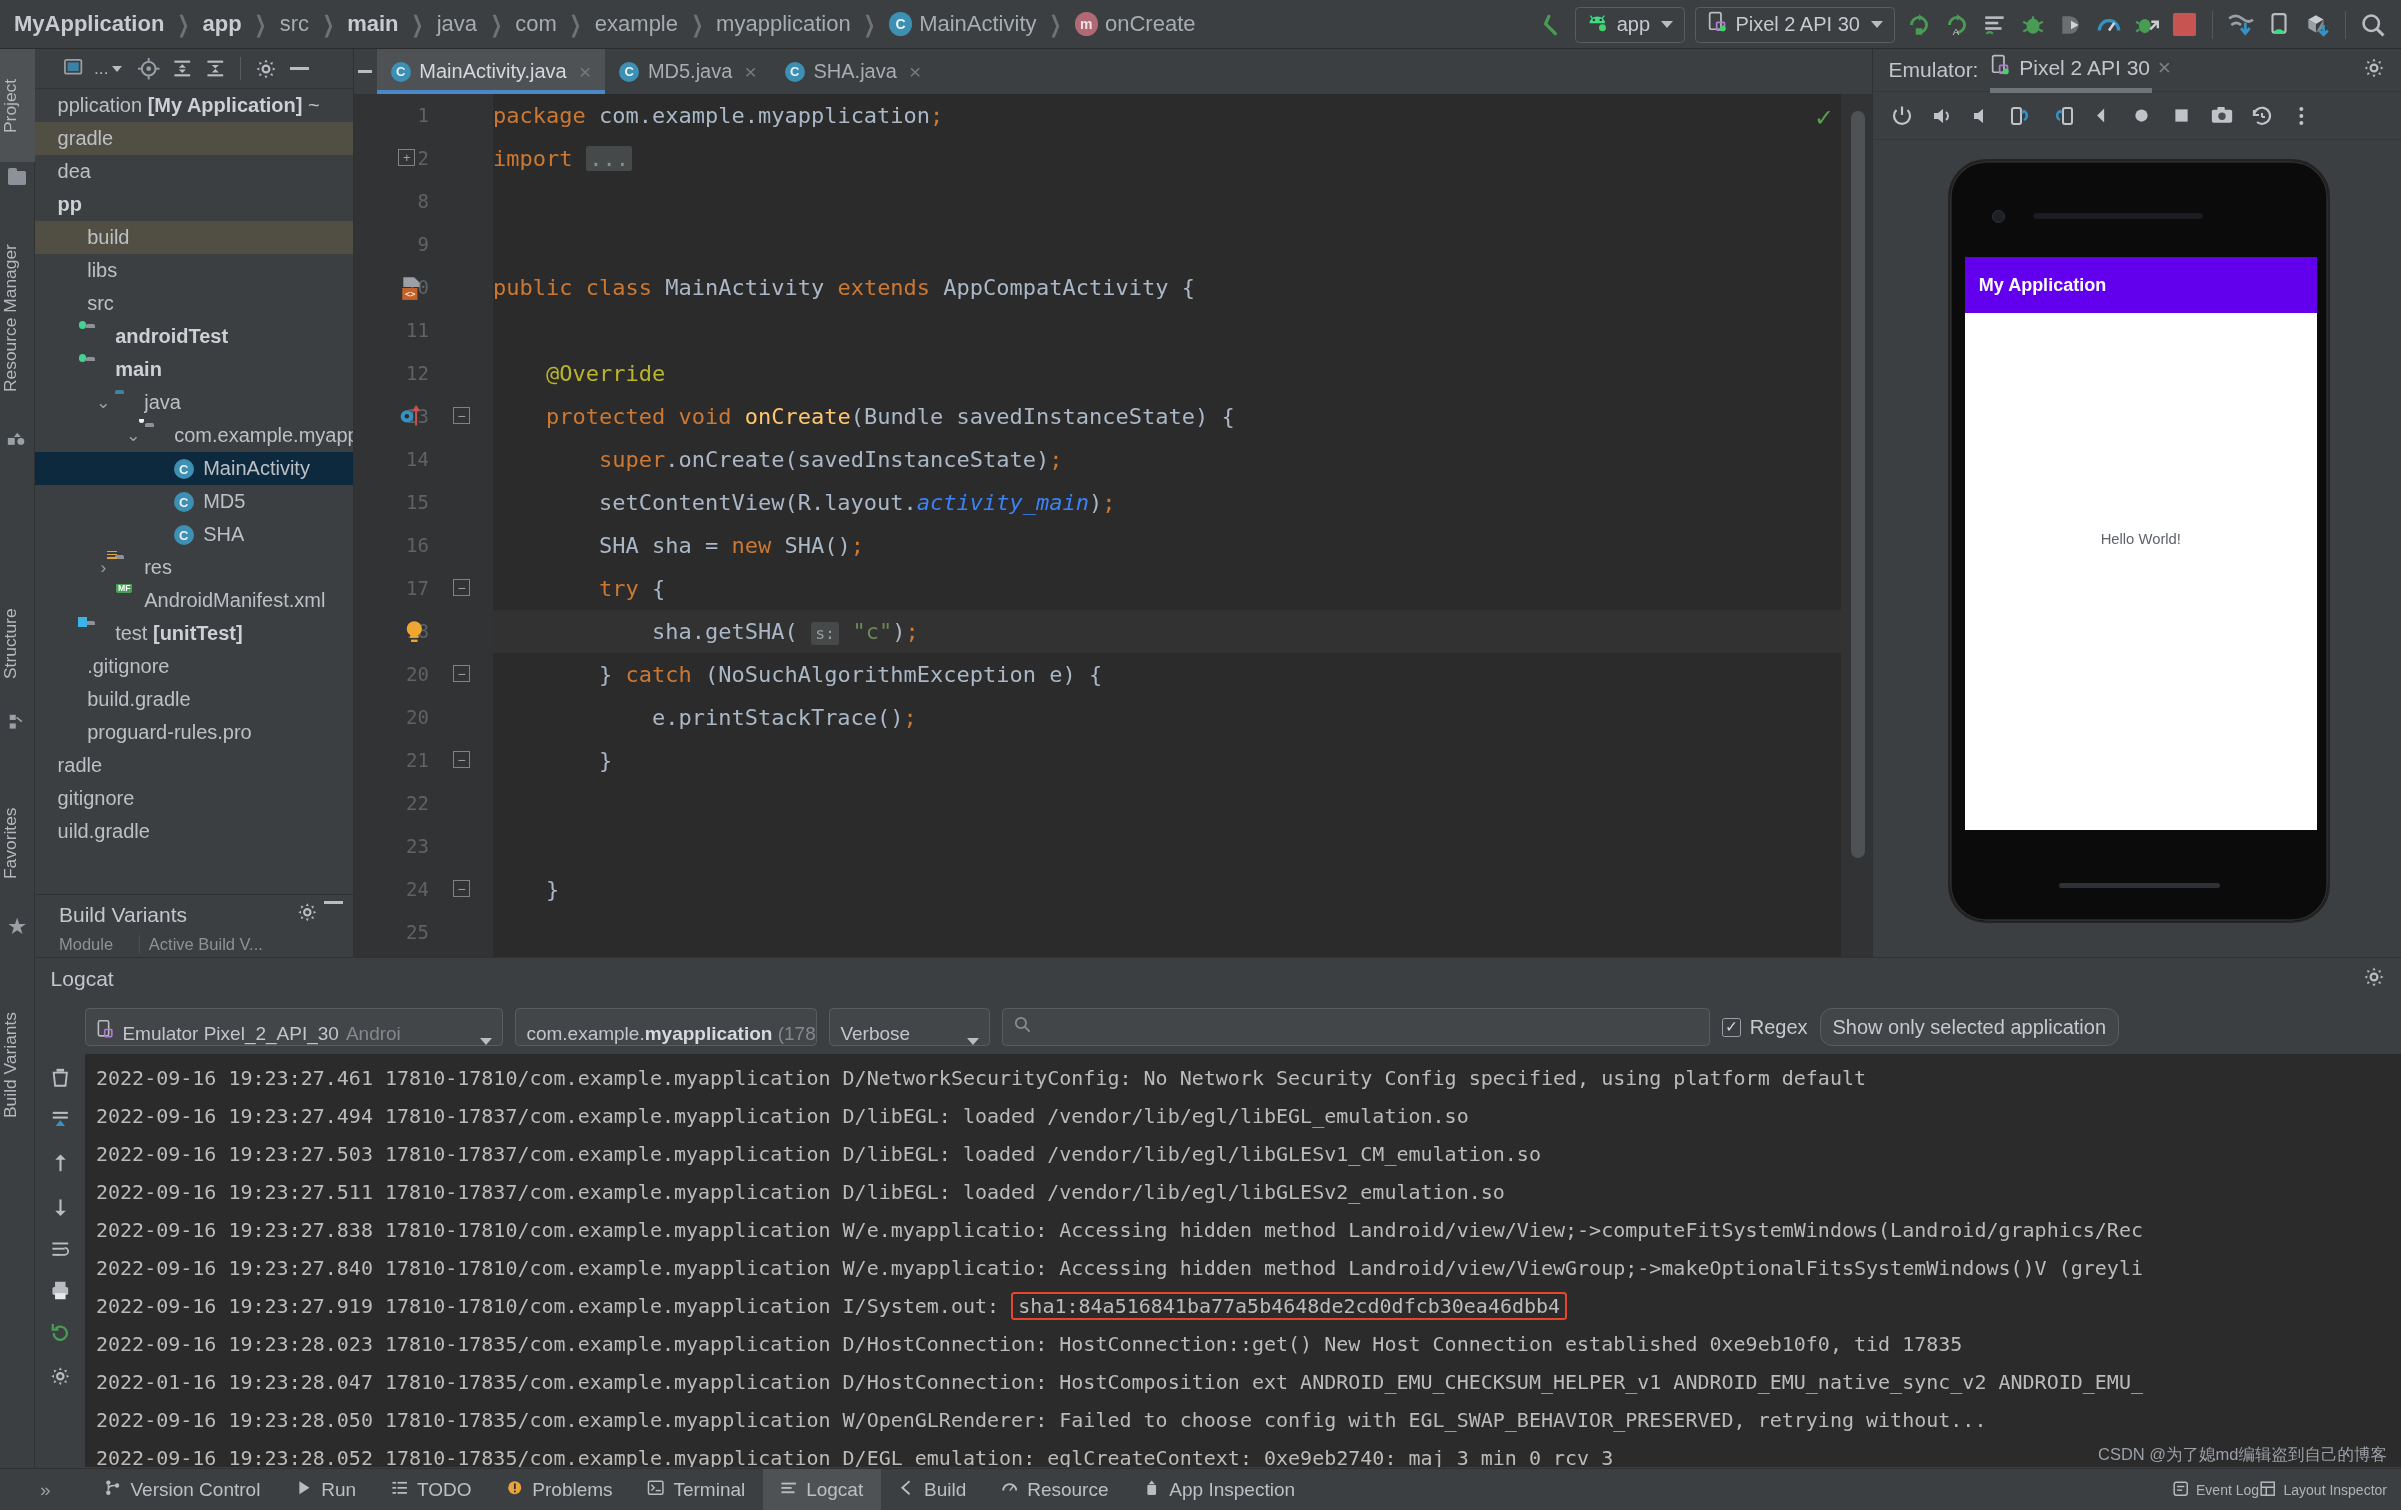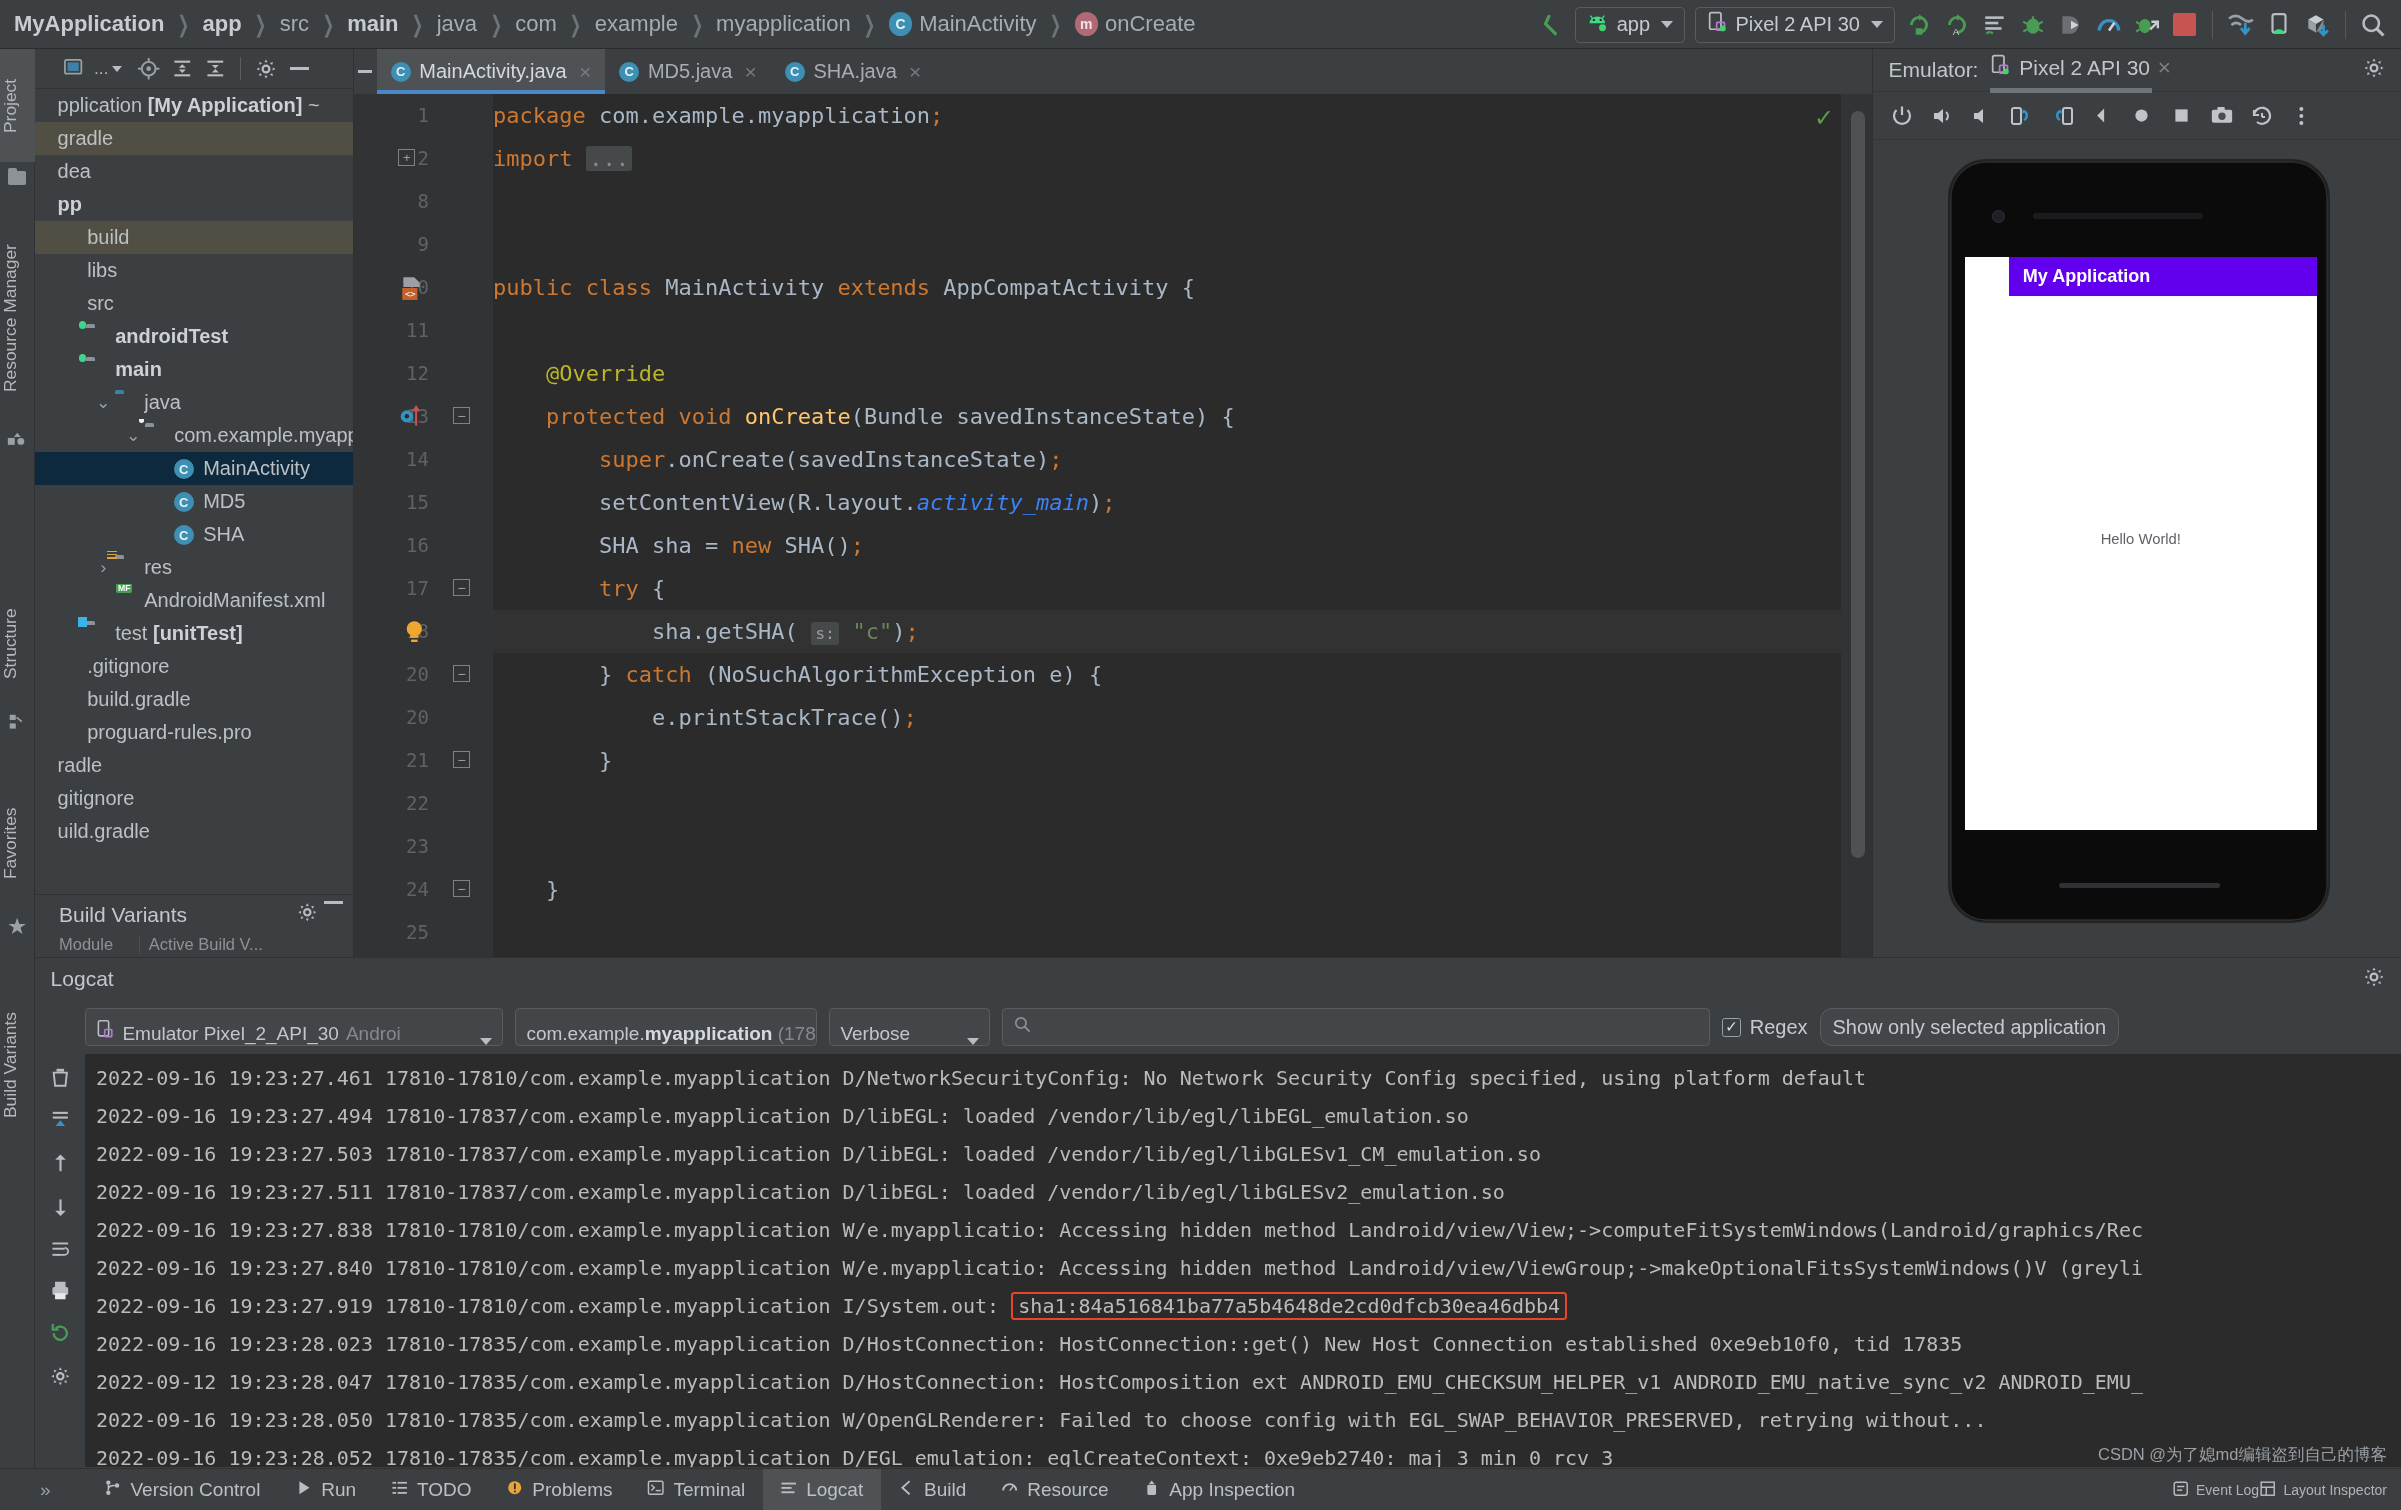--- a/index.html
+++ b/index.html
@@ -172,21 +172,21 @@
   .emutab:after { content:""; position:absolute; left:0; right:19px; bottom:-7px; height:4.3px; background:#6f7478;}
   .emuctrl { height: 49px; display:flex; align-items:center; gap: 0px; padding-left: 8.7px; border-top:0.9px solid #35383a; border-bottom:0.9px solid #35383a;}
   .ectl { width: 40px; height: 40px; display:flex; align-items:center; justify-content:center;}
   .devicearea { position: relative; height: 807px; background: #3c3f41; }
   .phone {
     position: absolute; left: 75px; top: 19px; width: 382px; height: 764px;
     background: #0b0b0b; border-radius: 38px; border: 2.6px solid #232323;
     box-shadow: inset 0 0 0 1.7px #2d2d2d;
   }
   .phscreen { position: absolute; left: 14.8px; top: 96px; width: 352px; height: 573px; background: #ffffff; }
-  .phappbar { height: 39px; background: #6200ee; display:flex; align-items:center; padding-left: 14px; color:#fff; font-weight:bold; font-size: 18px; margin-left: 44px;}
+  .phappbar { height: 56px; background: #6200ee; display:flex; align-items:center; padding-left: 14px; color:#fff; font-weight:bold; font-size: 18px;}
   .phhello { position: absolute; left: 0; right: 0; top: 274px; text-align:center; font-size: 14.8px; color: #5f6368; }
   .phcam { position: absolute; left: 42px; top: 49px; width: 13px; height: 13px; border-radius: 50%; background: #1d2024; border:1.7px solid #303338;}
   .phspk { position: absolute; left: 83px; top: 52px; width: 170px; height: 6px; border-radius: 3.5px; background: #1a1c1f;}
   .phnav { position: absolute; left: 109px; bottom: 33px; width: 161px; height: 5.2px; border-radius: 2.6px; background: #2e3135;}
 
   
   .logpanel {
     position: absolute; left: 35px; top: 957px; width: 2367px; height: 510px;
     background: #3c3f41; border-top: 0.9px solid #2f3133;
   }
@@ -925,21 +925,21 @@
       </div>
       <div id="loglines">
           <div class="logline">2022-09-16 19:23:27.461 17810-17810/com.example.myapplication D/NetworkSecurityConfig: No Network Security Config specified, using platform default</div>
           <div class="logline">2022-09-16 19:23:27.494 17810-17837/com.example.myapplication D/libEGL: loaded /vendor/lib/egl/libEGL_emulation.so</div>
           <div class="logline">2022-09-16 19:23:27.503 17810-17837/com.example.myapplication D/libEGL: loaded /vendor/lib/egl/libGLESv1_CM_emulation.so</div>
           <div class="logline">2022-09-16 19:23:27.511 17810-17837/com.example.myapplication D/libEGL: loaded /vendor/lib/egl/libGLESv2_emulation.so</div>
           <div class="logline">2022-09-16 19:23:27.838 17810-17810/com.example.myapplication W/e.myapplicatio: Accessing hidden method Landroid/view/View;-&gt;computeFitSystemWindows(Landroid/graphics/Rec</div>
           <div class="logline">2022-09-16 19:23:27.840 17810-17810/com.example.myapplication W/e.myapplicatio: Accessing hidden method Landroid/view/ViewGroup;-&gt;makeOptionalFitsSystemWindows()V (greyli</div>
           <div class="logline"><span>2022-09-16 19:23:27.919 17810-17810/com.example.myapplication I/System.out: </span><span class="hlbox" style="border-color:#e8462c">sha1:84a516841ba77a5b4648de2cd0dfcb30ea46dbb4</span></div>
           <div class="logline">2022-09-16 19:23:28.023 17810-17835/com.example.myapplication D/HostConnection: HostConnection::get() New Host Connection established 0xe9eb10f0, tid 17835</div>
-          <div class="logline">2022-09-12 19:23:28.047 17810-17835/com.example.myapplication D/HostConnection: HostComposition ext ANDROID_EMU_CHECKSUM_HELPER_v1 ANDROID_EMU_native_sync_v2 ANDROID_EMU_</div>
+          <div class="logline">2022-01-16 19:23:28.047 17810-17835/com.example.myapplication D/HostConnection: HostComposition ext ANDROID_EMU_CHECKSUM_HELPER_v1 ANDROID_EMU_native_sync_v2 ANDROID_EMU_</div>
           <div class="logline">2022-09-16 19:23:28.050 17810-17835/com.example.myapplication W/OpenGLRenderer: Failed to choose config with EGL_SWAP_BEHAVIOR_PRESERVED, retrying without...</div>
           <div class="logline">2022-09-16 19:23:28.052 17810-17835/com.example.myapplication D/EGL_emulation: eglCreateContext: 0xe9eb2740: maj 3 min 0 rcv 3</div>
         </div>
     </div>
   </div>
 
   <div class="watermark">CSDN @为了媳md编辑盗到自己的博客</div>
   <div class="statusbar" id="statusbar">
       <div style="position: absolute; left: 40px; font-size: 19px; color: rgb(154, 160, 166);">»</div>
       <div class="sbitem">

